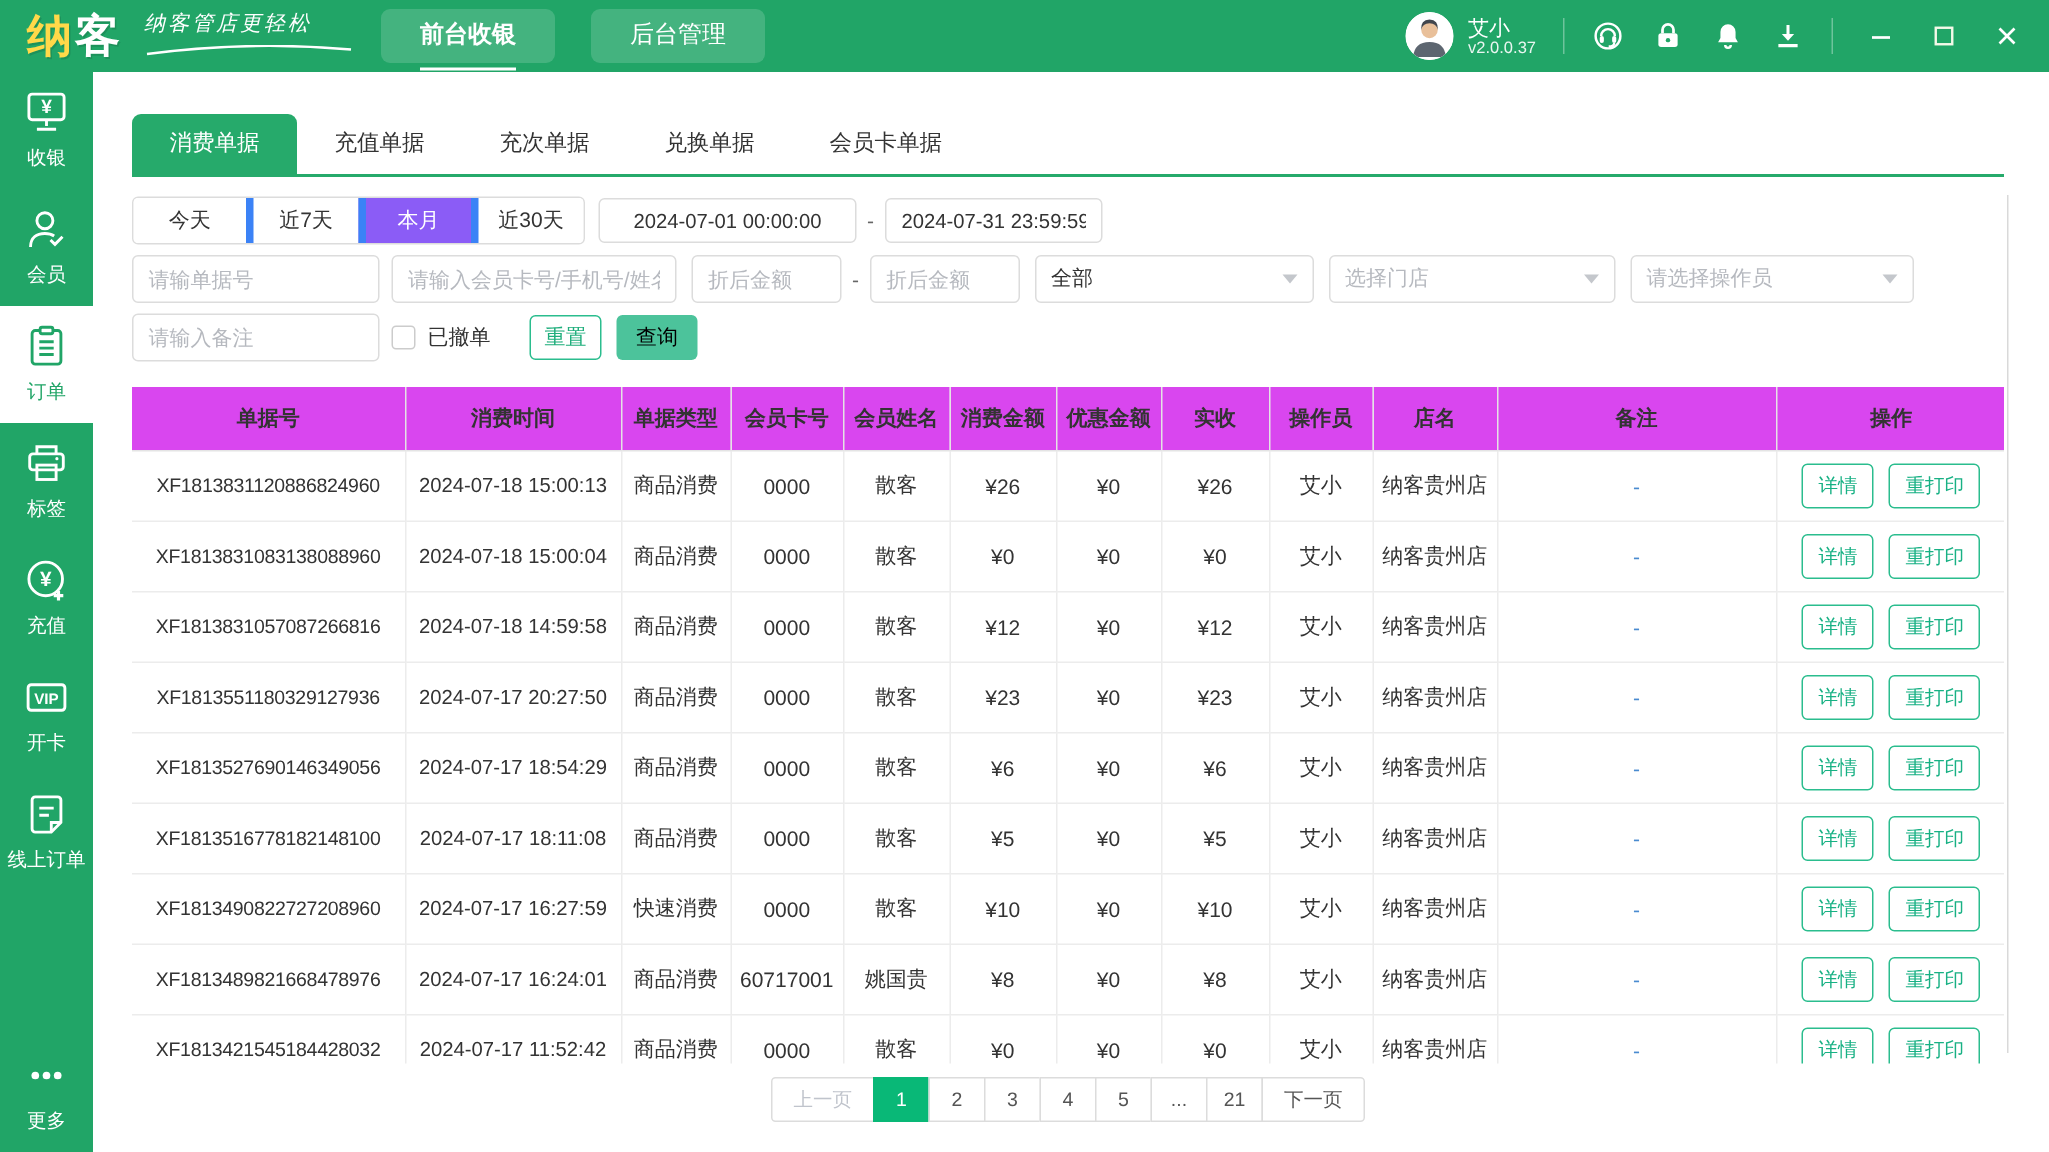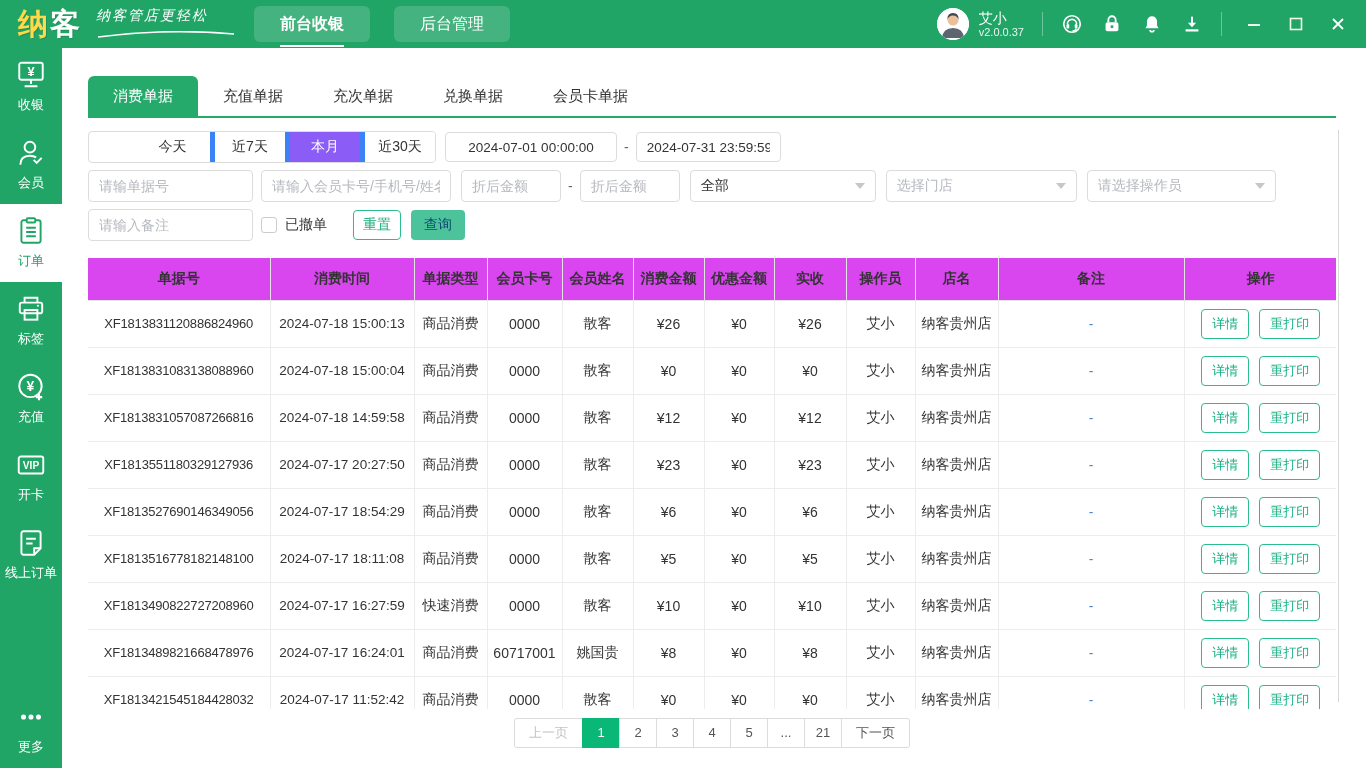--- a/index.html
+++ b/index.html
@@ -45,21 +45,21 @@
     border-bottom:2px solid #26aa6b; height:40px; }
   .doc-tab { height:40px; line-height:40px; padding:0 25px; font-size:15px; color:#333; cursor:pointer; }
   .doc-tab.active { background:#26aa6b; color:#fff; border-radius:6px 6px 0 0; }
 
   .filters { margin-left:26px; }
   .frow { display:flex; align-items:center; }
   .frow1 { margin-top:13px; }
   .frow2 { margin-top:7px; }
   .frow3 { margin-top:7px; }
 
-  .quick-group { display:inline-flex; border:1px solid #dcdcdc; border-radius:4px; overflow:hidden;padding-left:46px; }
+  .quick-group { display:inline-flex; border:1px solid #dcdcdc; border-radius:4px; overflow:hidden; }
   .quick-btn { width:75px; height:30px; line-height:28px; text-align:center; font-size:14px;
     color:#333; background:#fff; border-left:5px solid #3b82f6; cursor:pointer; }
   .quick-btn:first-child { border-left:0; }
   .quick-btn.active { background:#8b5cf6; color:#fff; }
 
   .inp { height:32px; border:1px solid #dcdcdc; border-radius:4px; padding:0 10px;
     font-size:14px; color:#333; font-family:inherit; outline:none; background:#fff; }
   .inp::placeholder { color:#b6b9bf; }
   .date-inp { height:30px; width:172px; text-align:center; font-size:13.5px; }
   .date-inp2 { width:145px; }
@@ -73,21 +73,21 @@
     border-right:5px solid transparent; border-top:6px solid #c4c7cc; }
 
   .gap8 { margin-right:8px; } .gap10 { margin-right:10px; }
 
   .chkwrap { display:flex; align-items:center; margin-left:8px; cursor:pointer; }
   .chkbox { width:16px; height:16px; border:1px solid #ccc; border-radius:3px; background:#fff; }
   .chklabel { font-size:14px; color:#333; margin-left:8px; }
 
   .btn-reset { width:48px; height:30px; margin-left:26px; border:1px solid #2bbd8e; color:#1fae7c;
     background:#fff; border-radius:4px; font-size:14px; font-family:inherit; cursor:pointer; }
-  .btn-query { width:54px; height:30px; margin-left:10px; border:0; background:#4cc39b; color:#0c4a6e;
+  .btn-query { width:54px; height:30px; margin-left:10px; border:0; background:#4cc39b; color:#000000;
     border-radius:4px; font-size:14px; font-family:inherit; cursor:pointer; }
 
   
   .table-wrap { margin:17px 0 0 26px; width:1248px; height:451px; overflow:hidden; }
   table { border-collapse:collapse; table-layout:fixed; width:1246px; }
   thead th { background:#d946ef; height:42px; font-size:14px; font-weight:bold; color:#333;
     border-right:1px solid #e4e4e4; border-bottom:1px solid #e4e4e4; }
   thead th:last-child { border-right:0; }
   tbody td { height:47px; text-align:center; font-size:14px; color:#333;
     border-right:1px solid #ececec; border-bottom:1px solid #ececec; background:#fff;

